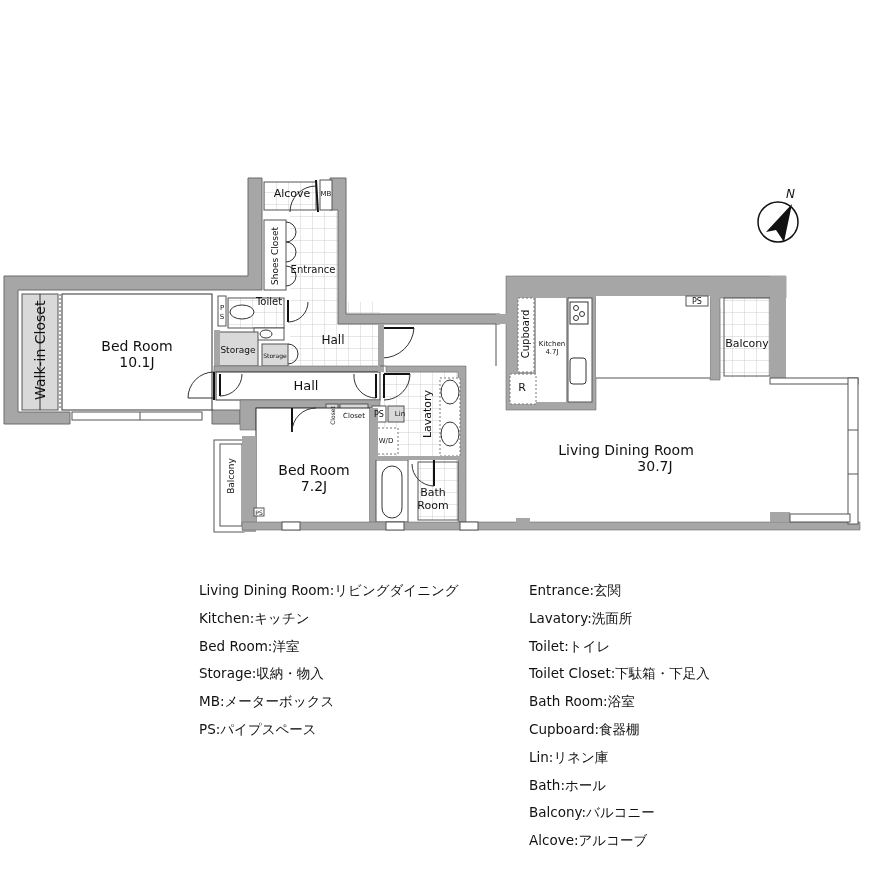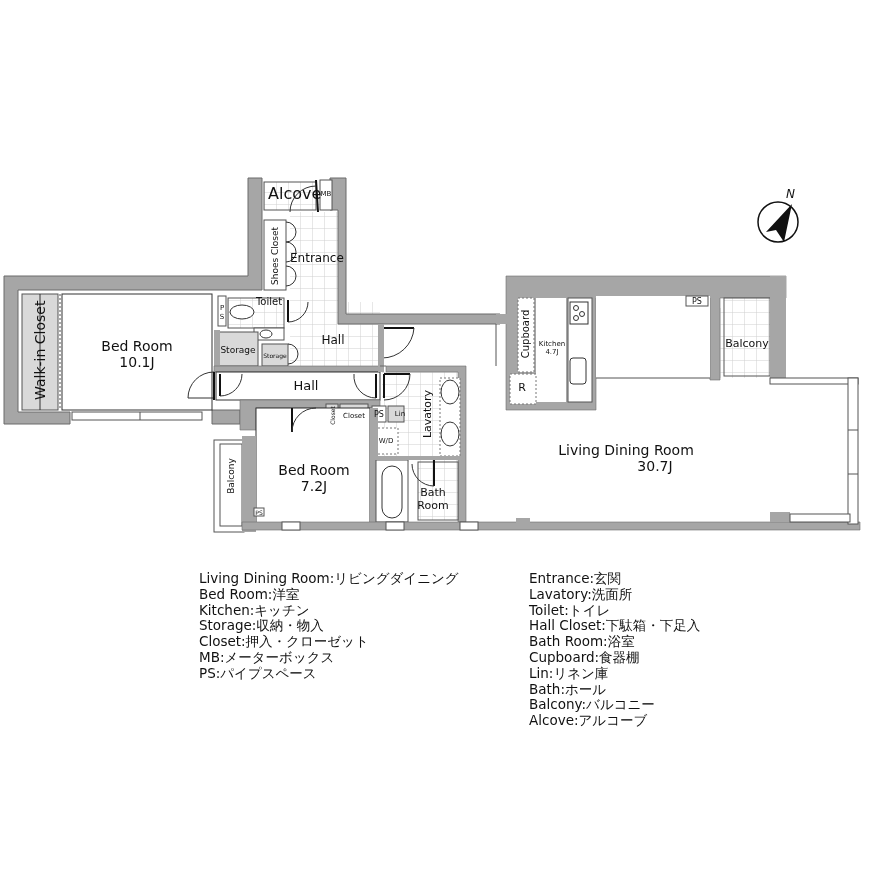--- a/index.html
+++ b/index.html
@@ -4,21 +4,21 @@
 <style>
   html, body { margin:0; padding:0; background:#ffffff; }
   body { width:872px; height:872px; position:relative; overflow:hidden; font-family:"DejaVu Sans", sans-serif; color:#111; }
   .plan { position:absolute; left:0; top:0; width:872px; height:560px; }
   .lbl { position:absolute; font-size:14px; line-height:16px; text-align:center; white-space:nowrap; color:#111; }
   .lbl.sm { font-size:11px; line-height:12px; }
   .lbl.xs { font-size:8px; line-height:9px; }
   .lbl.xxs { font-size:6px; line-height:7px; }
   .vert { transform:rotate(-90deg); transform-origin:center center; }
   .legend { position:absolute; font-size:13.5px; line-height:15.8px; color:#111; }
-  .legend div { white-space:nowrap; }
+  .legend div { white-space:nowrap;margin-top:12px; }
   .compass { position:absolute; left:752px; top:188px; width:60px; height:60px; }
 </style>
 </head>
 <body>
 
 <div class="plan">
   <svg width="872" height="560" viewBox="0 0 872 560" xmlns="http://www.w3.org/2000/svg">
     <defs>
       <pattern id="tile" width="12" height="12" patternUnits="userSpaceOnUse">
         <rect width="12" height="12" fill="#fff"></rect>
@@ -154,24 +154,24 @@
     <circle cx="26" cy="34" r="20" fill="#fff" stroke="#111" stroke-width="1.5"></circle>
     <polygon points="40,16 14,44 24,42 32,54" fill="#111"></polygon>
   </svg>
   <div class="lbl" style="left:786px;top:186px;font-style:italic;font-size:12px;">N</div>
 
   
   <div class="lbl sm vert" style="left:-8px;top:346px;width:96px;font-size:14px;">Walk-in Closet</div>
   <div class="lbl" style="left:92px;top:338px;width:90px;">Bed Room</div>
   <div class="lbl" style="left:92px;top:354px;width:90px;">10.1J</div>
 
-  <div class="lbl sm" style="left:268px;top:188px;width:48px;font-size:16px;">Alcove</div>
+  <div class="lbl sm" style="left:268px;top:188px;width:48px;font-size:11px;">Alcove</div>
   <div class="lbl xs" style="left:320px;top:190px;width:12px;font-size:7px;">MB</div>
   <div class="lbl sm vert" style="left:240px;top:250px;width:70px;font-size:9px;">Shoes Closet</div>
-  <div class="lbl sm" style="left:290px;top:252px;width:46px;font-size:12px;">Entrance</div>
+  <div class="lbl sm" style="left:290px;top:264px;width:46px;font-size:10px;">Entrance</div>
   <div class="lbl xs" style="left:218px;top:304px;width:8px;font-size:7px;white-space:pre;">P
 S</div>
   <div class="lbl sm" style="left:254px;top:296px;width:30px;font-size:10px;">Toilet</div>
   <div class="lbl sm" style="left:218px;top:344px;width:40px;font-size:9px;">Storage</div>
   <div class="lbl xxs" style="left:262px;top:352px;width:26px;">Storage</div>
   <div class="lbl sm" style="left:318px;top:334px;width:30px;font-size:12px;">Hall</div>
   <div class="lbl sm" style="left:288px;top:380px;width:36px;font-size:13px;">Hall</div>
 
   <div class="lbl xxs vert" style="left:322px;top:412px;width:20px;">Closet</div>
   <div class="lbl xs" style="left:340px;top:412px;width:28px;font-size:7px;">Closet</div>
@@ -192,31 +192,30 @@
   <div class="lbl xs" style="left:536px;top:348px;width:32px;font-size:7px;">4.7J</div>
   <div class="lbl sm" style="left:512px;top:382px;width:20px;">R</div>
   <div class="lbl xs" style="left:686px;top:297px;width:22px;">PS</div>
   <div class="lbl sm" style="left:722px;top:338px;width:50px;font-size:11px;">Balcony</div>
   <div class="lbl" style="left:551px;top:442px;width:150px;">Living Dining Room</div>
   <div class="lbl" style="left:620px;top:458px;width:70px;">30.7J</div>
 </div>
 
 <div class="legend" style="left:199px;top:571px;">
   <div>Living Dining Room:リビングダイニング</div>
+  <div>Kitchen:キッチン</div>
   <div>Bed Room:洋室</div>
-  <div>Kitchen:キッチン</div>
   <div>Storage:収納・物入</div>
-  <div>Closet:押入・クローゼット</div>
   <div>MB:メーターボックス</div>
   <div>PS:パイプスペース</div>
 </div>
 <div class="legend" style="left:529px;top:571px;">
   <div>Entrance:玄関</div>
   <div>Lavatory:洗面所</div>
   <div>Toilet:トイレ</div>
-  <div>Hall Closet:下駄箱・下足入</div>
+  <div>Toilet Closet:下駄箱・下足入</div>
   <div>Bath Room:浴室</div>
   <div>Cupboard:食器棚</div>
   <div>Lin:リネン庫</div>
   <div>Bath:ホール</div>
   <div>Balcony:バルコニー</div>
   <div>Alcove:アルコーブ</div>
 </div>
 
 </body></html>

